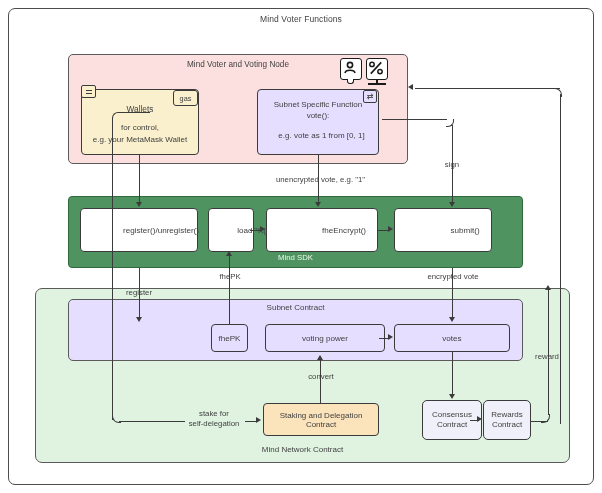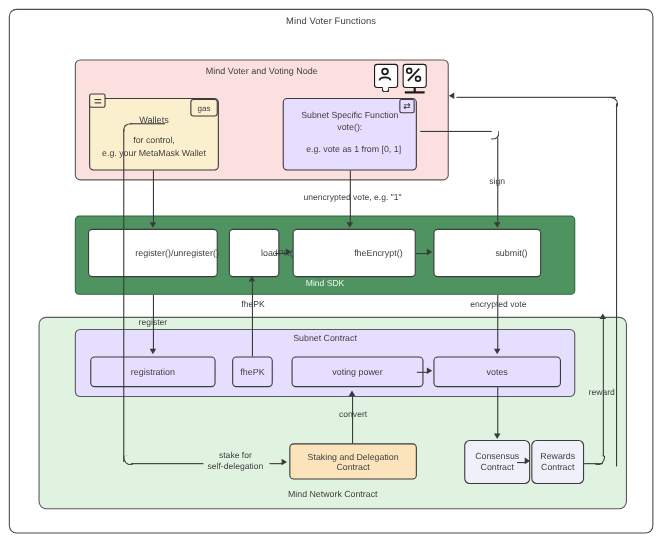--- a/index.html
+++ b/index.html
@@ -333,21 +333,20 @@
   <div class="abs ln lnh" style="left:250px; top:229.5px; width:11px;"></div>
   <div class="abs arrow-r" style="left:260px; top:226.4px;"></div>
   <div class="abs ln lnh" style="left:378px; top:229.5px; width:11px;"></div>
   <div class="abs arrow-r" style="left:388px; top:226.4px;"></div>
 
   <div class="abs mn-region"></div>
   <div class="abs mn-title">Mind Network Contract</div>
 
   <div class="abs sc-region"></div>
   <div class="abs sc-title">Subnet Contract</div>
-  <div class="abs sc-box sc-registration">registration</div>
   <div class="abs sc-box sc-fhepk">fhePK</div>
   <div class="abs sc-box sc-power">voting power</div>
   <div class="abs sc-box sc-votes">votes</div>
 
   <div class="abs ln lnh" style="left:379px; top:337.5px; width:10px;"></div>
   <div class="abs arrow-r" style="left:388px; top:334.4px;"></div>
 
   <div class="abs staking">Staking and Delegation Contract</div>
   <div class="abs consensus">
     <div>

